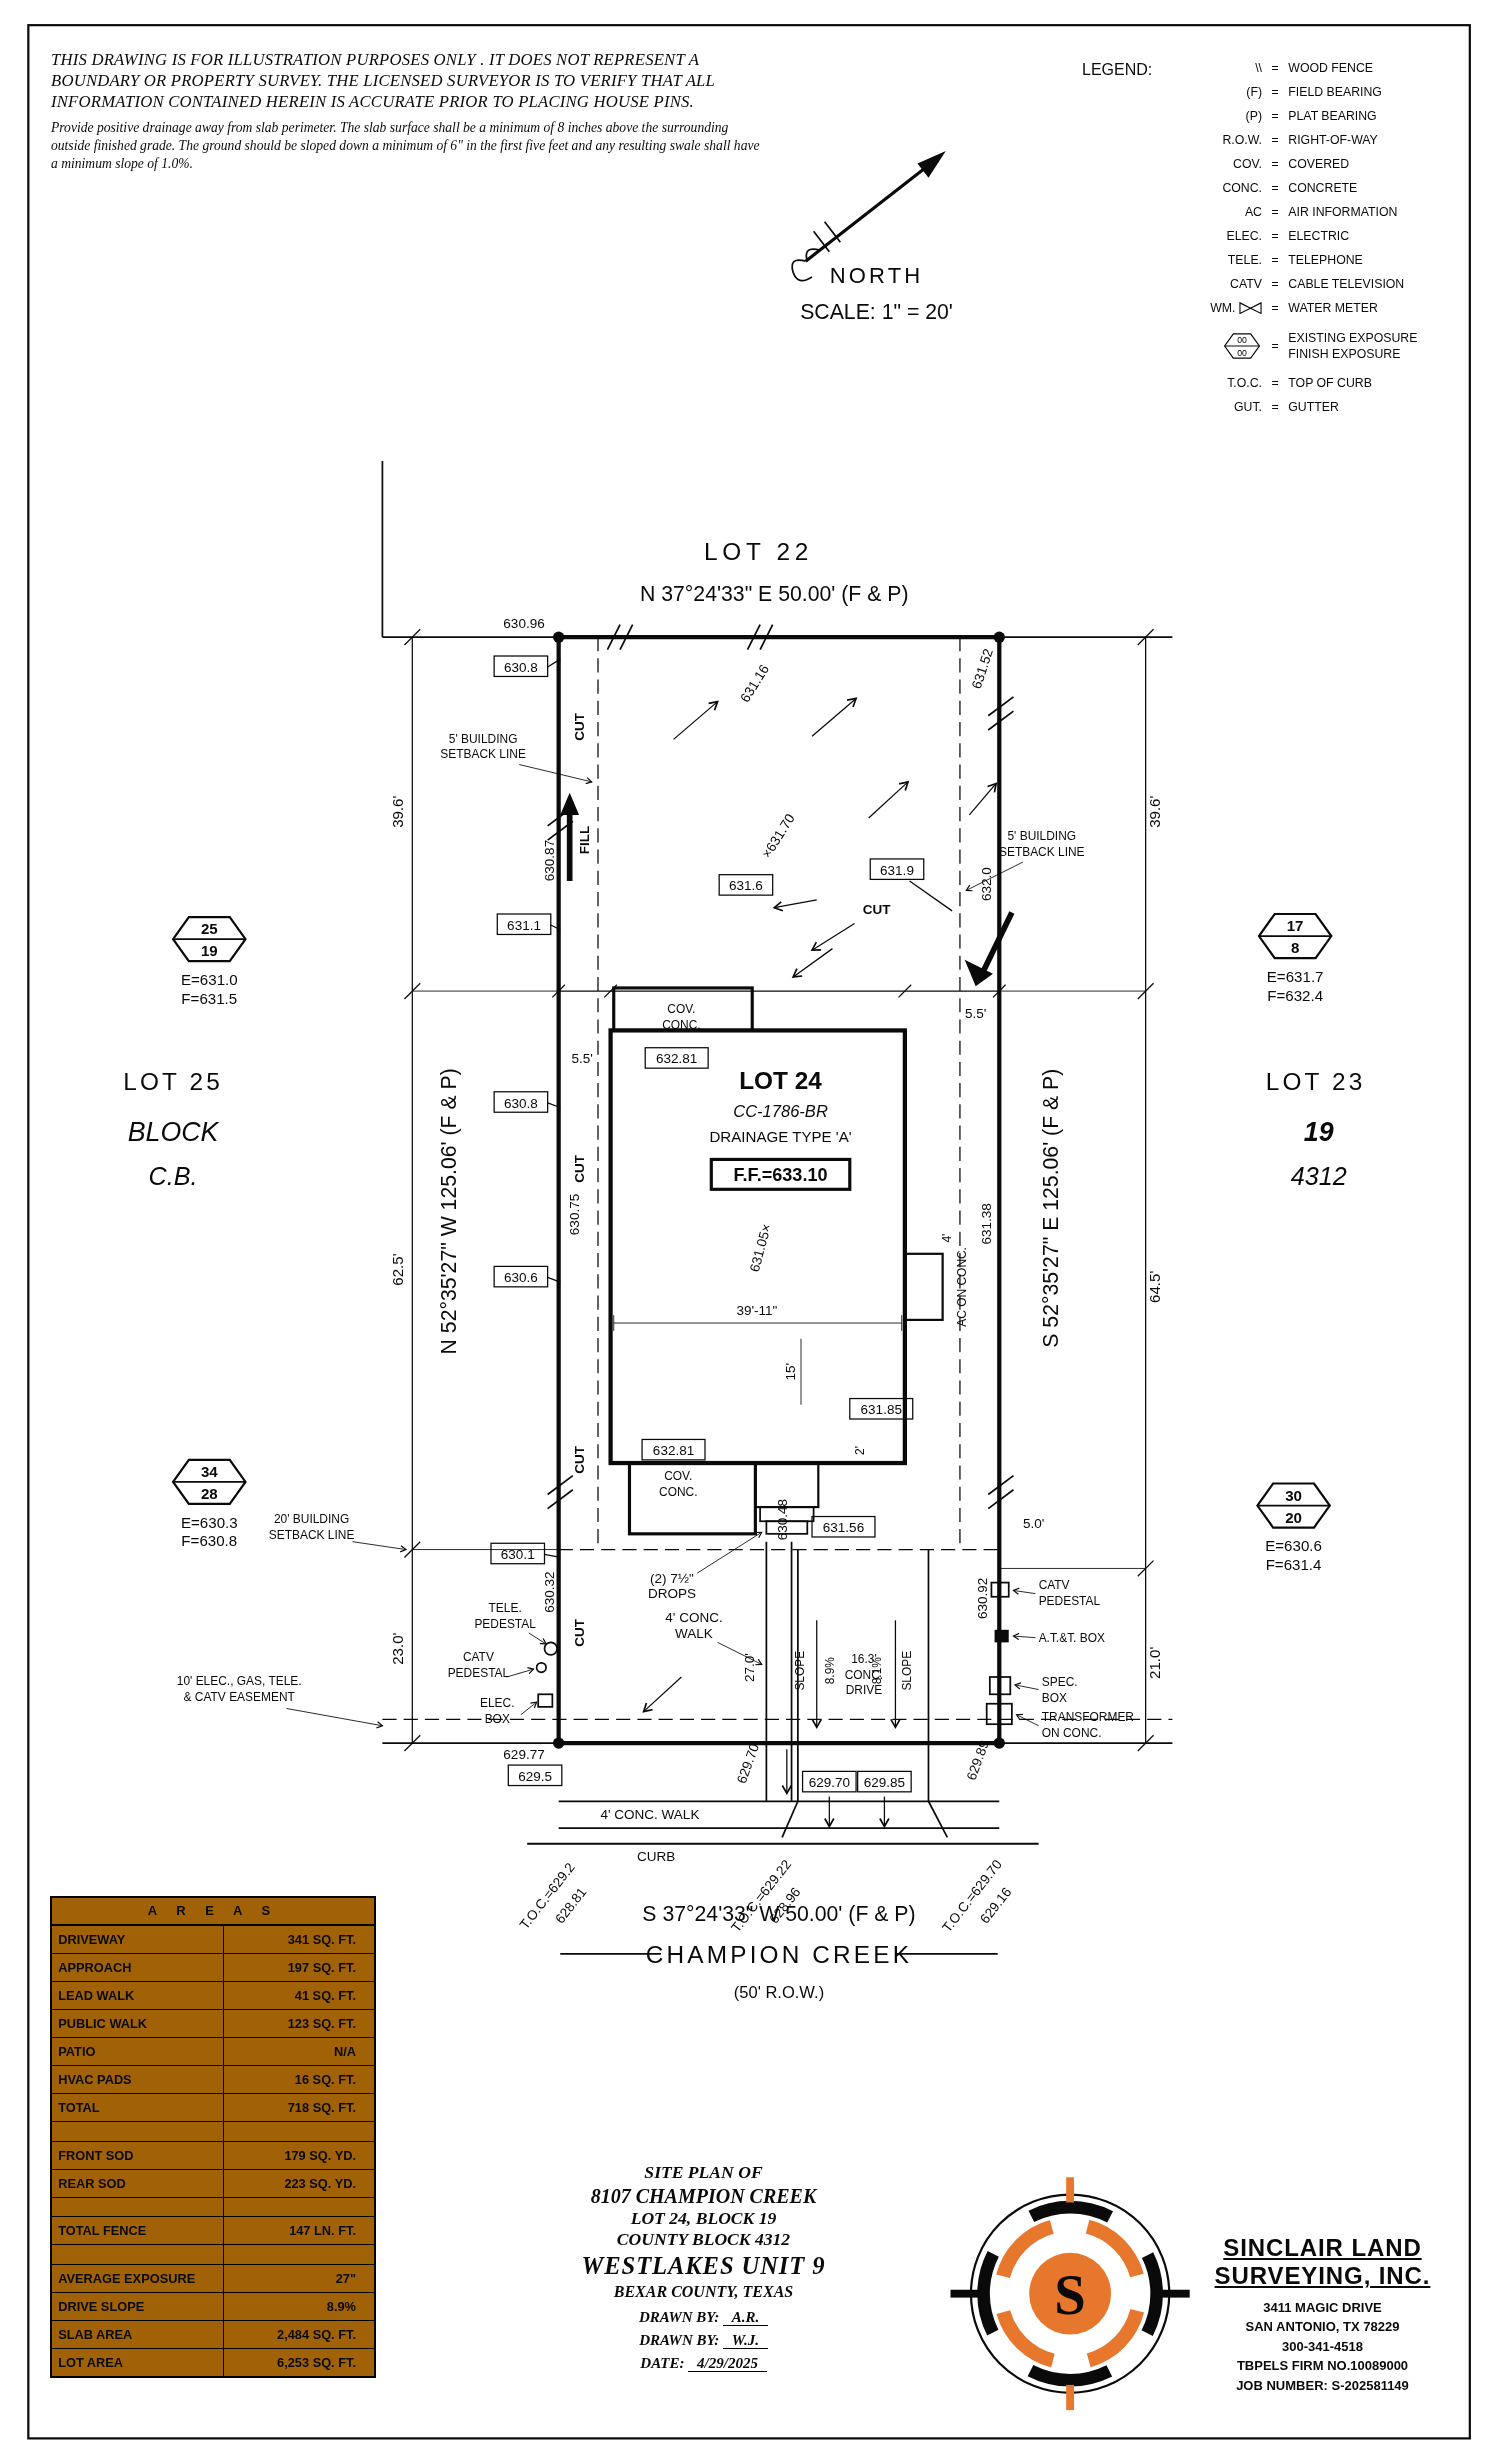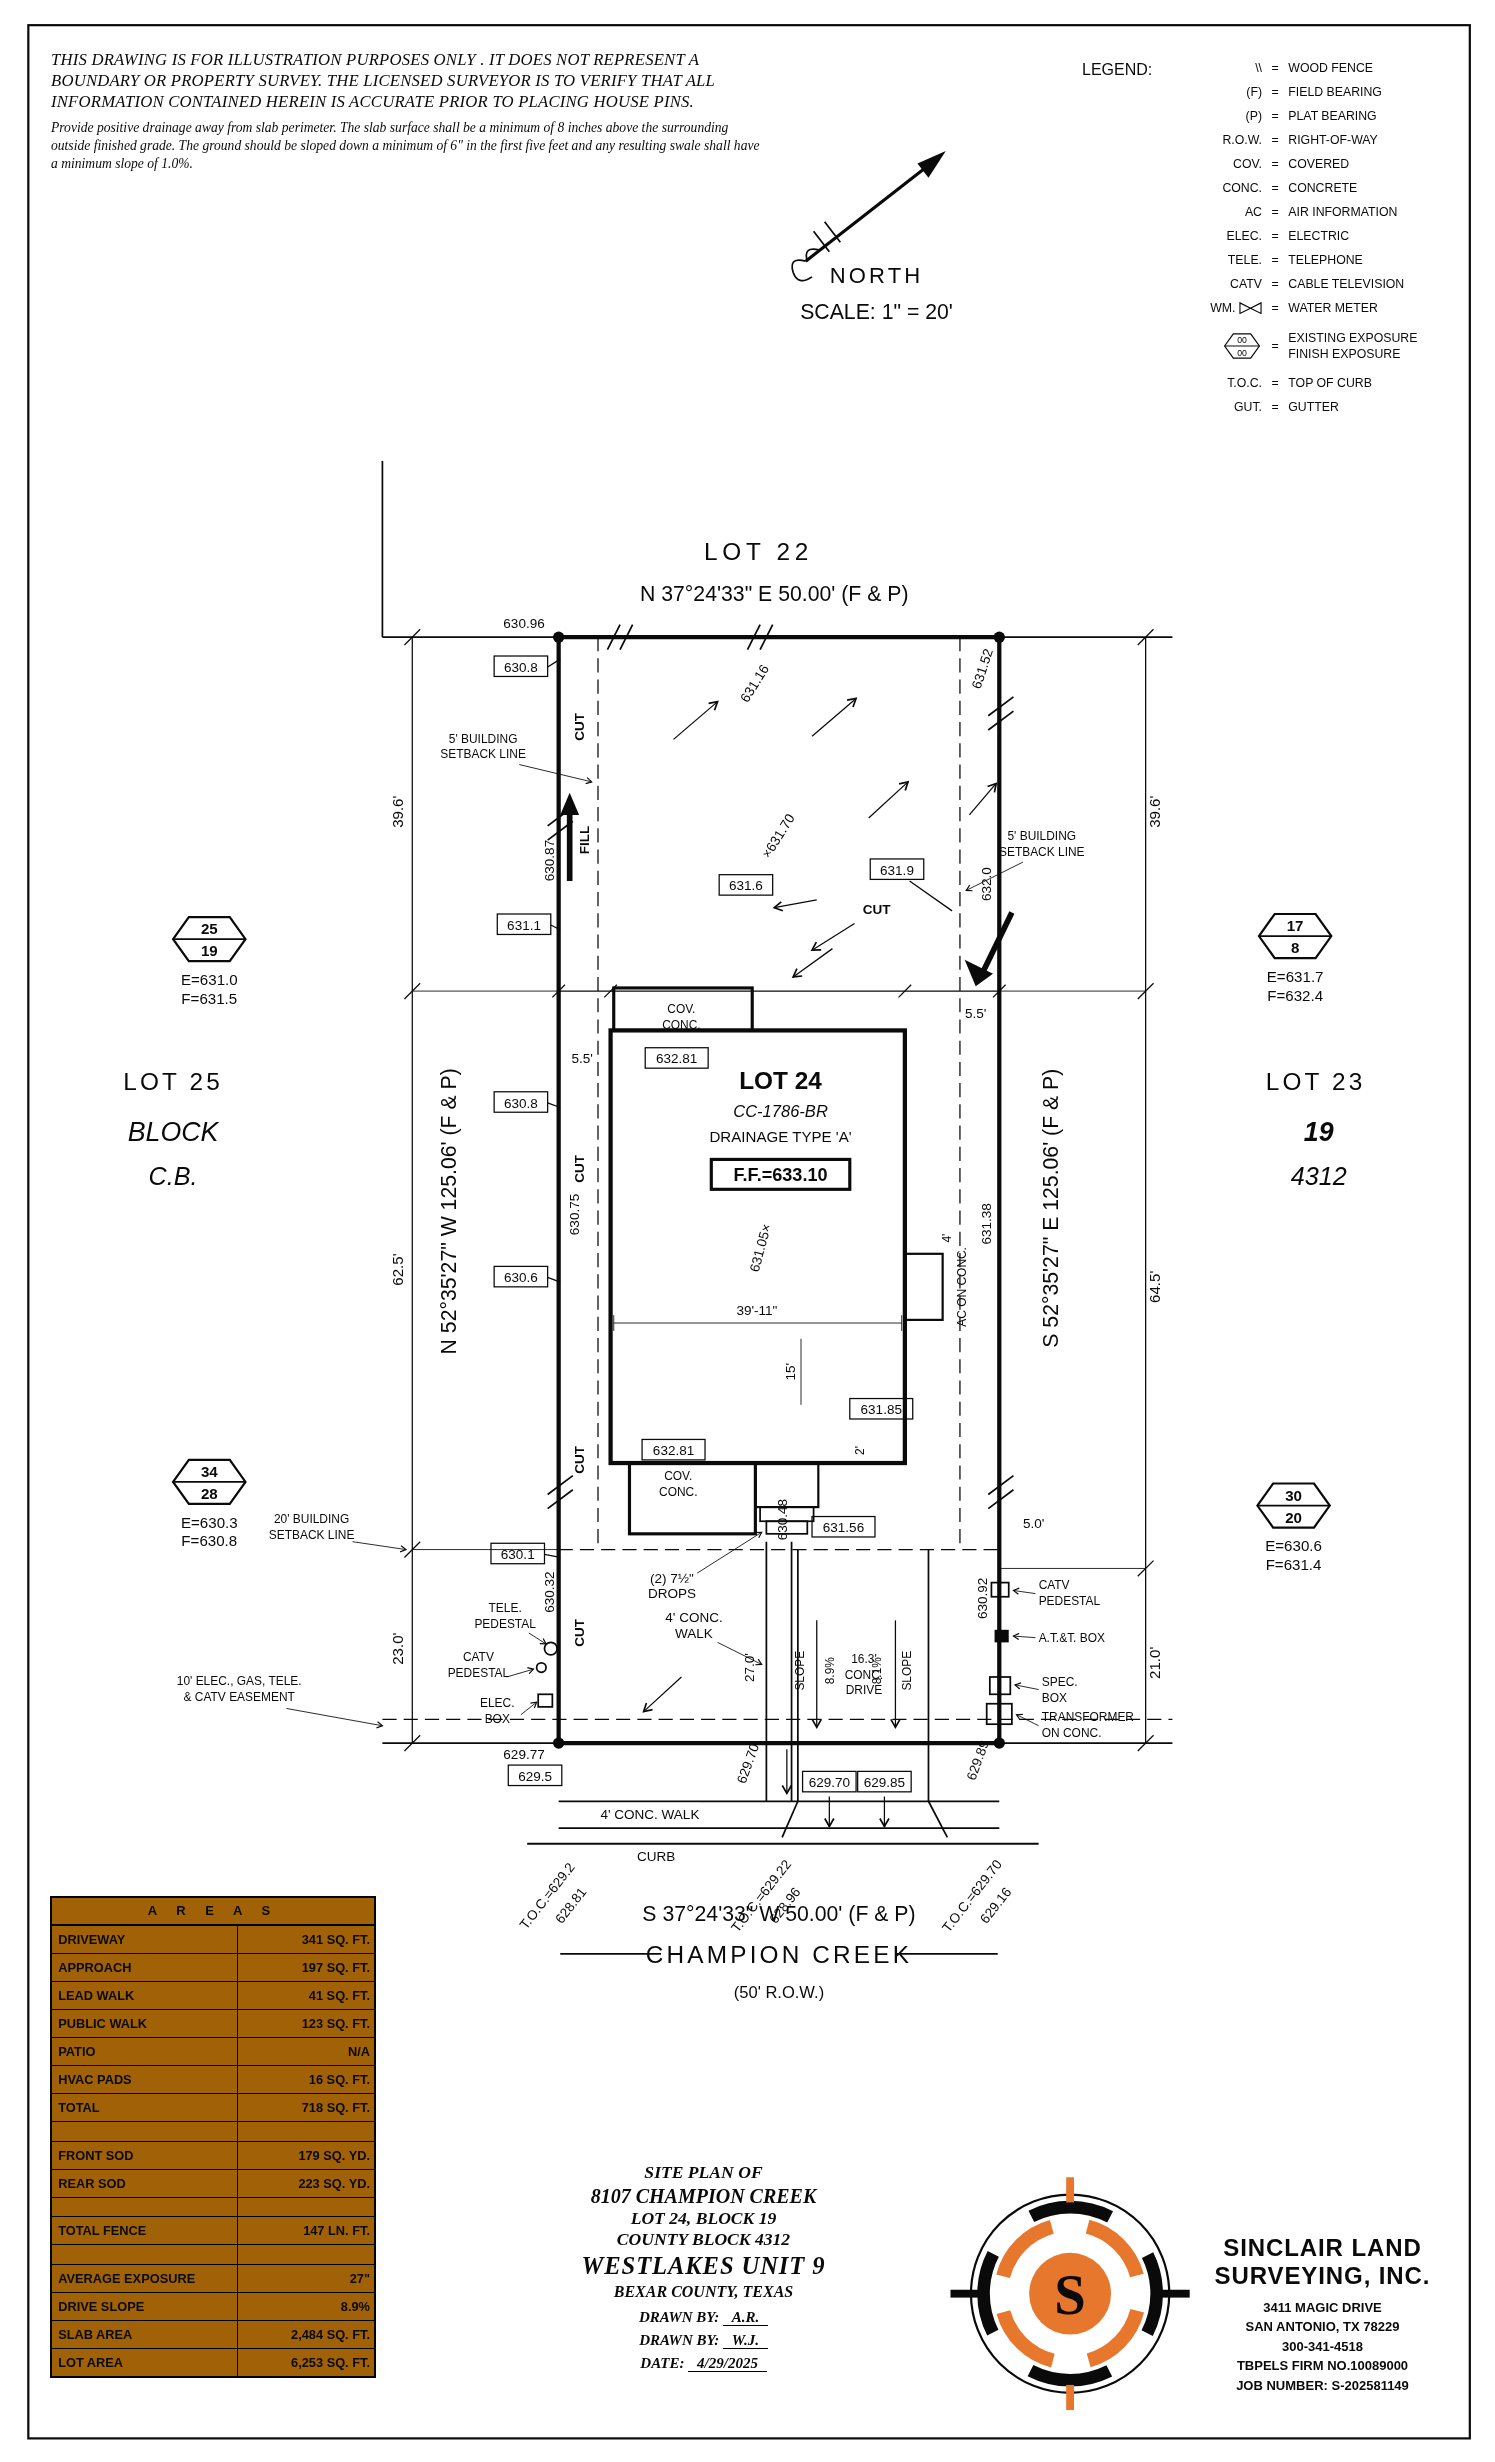--- a/index.html
+++ b/index.html
@@ -18,32 +18,32 @@
   .lsym{width:106px;text-align:right;padding-right:3.5px;white-space:nowrap;display:flex;justify-content:flex-end;align-items:center;gap:3.5px;}
   .leq{width:19.3px;text-align:center;}
   .llab{padding-left:3.5px;white-space:nowrap;}
   .lstack div{line-height:16px;}
   .areas{left:50px;top:1896px;width:322px;border:2.6px solid #000;font-size:12.8px;font-weight:bold;background:#a16207;}
   .atitle{height:26px;line-height:26px;text-align:center;letter-spacing:8px;font-size:13px;border-bottom:2.6px solid #000;}
   .arow{display:flex;border-bottom:1.8px solid #000;height:27px;line-height:27px;}
   .arow.blank{height:18.5px;line-height:18.5px;}
   .arow:last-child{border-bottom:none;}
   .alab{flex:1;padding-left:6.2px;border-right:1.8px solid #000;white-space:nowrap;overflow:hidden;}
-  .aval{width:132px;text-align:right;padding-right:4px;white-space:nowrap;}
+  .aval{width:132px;text-align:right;padding-right:18px;white-space:nowrap;}
   .titleblock{left:488px;top:2162px;width:431px;text-align:center;font-family:"Liberation Serif",serif;
               font-style:italic;font-weight:bold;}
   .tb1{font-size:17.6px;line-height:1.25;}
   .tb2{font-size:20px;line-height:1.2;font-family:Liberation Serif, serif;}
   .tb3,.tb4{font-size:17.6px;line-height:1.22;}
   .tb5{font-size:24.6px;letter-spacing:0.9px;line-height:1.25;}
   .tb6{font-size:16px;line-height:1.3;}
   .tbrow{font-size:15px;margin-top:6.2px;}
   .tbval{border-bottom:1.8px solid #000;padding:0 8.8px;}
   .company{left:1175px;top:2234px;width:295px;text-align:center;font-weight:bold;}
-  .cname{font-size:24px;letter-spacing:0.9px;line-height:1.18;white-space:nowrap;}
+  .cname{font-size:24px;letter-spacing:0.9px;line-height:1.18;white-space:nowrap;text-decoration:underline;}
   .caddr{font-size:13px;line-height:1.5;margin-top:7px;}
   
   svg.plan{position:absolute;left:0;top:0;}
   svg.plan .ln{stroke:#0a0a0a;fill:none;}
   .w05{stroke-width:.55}.w07{stroke-width:.8}.w1{stroke-width:1.1}.w12{stroke-width:1.4}
   .w2{stroke-width:2}.w25{stroke-width:2.7}.w35{stroke-width:3.6}
   .dsh{stroke-dasharray:9 4.5;}
   .fw{fill:#fff;}
   svg.plan text{fill:#0a0a0a;font-family:"Liberation Sans",sans-serif;}
   .t7{font-size:7.6px}.t8{font-size:8.6px}.t9{font-size:9.6px}.t10{font-size:10.5px}

